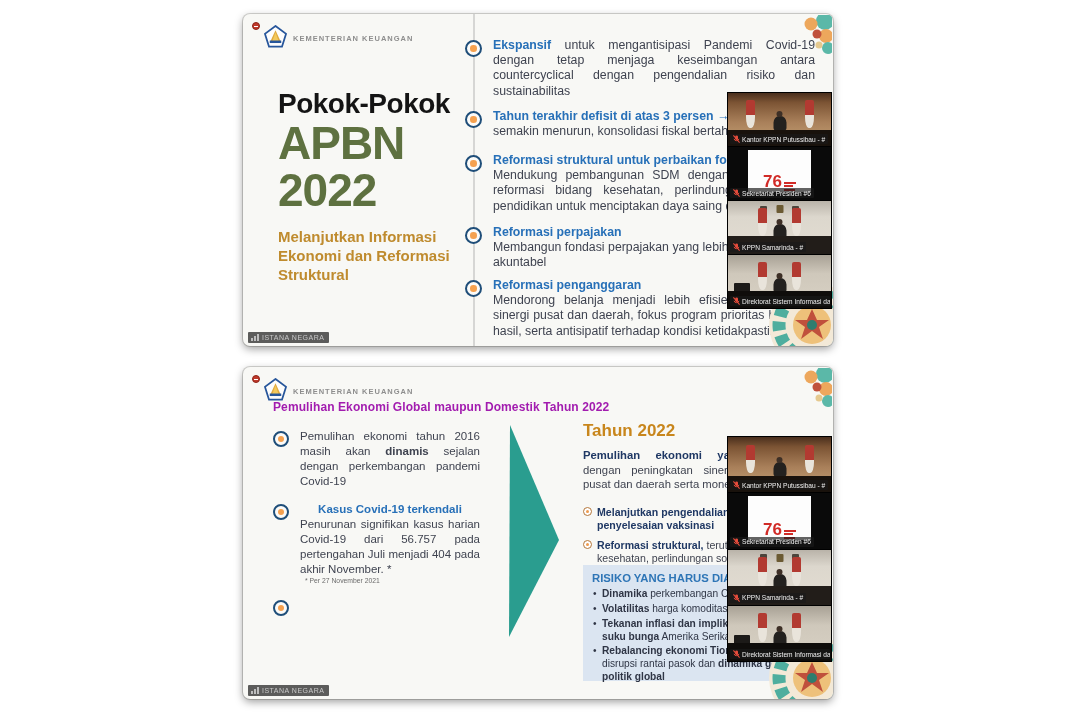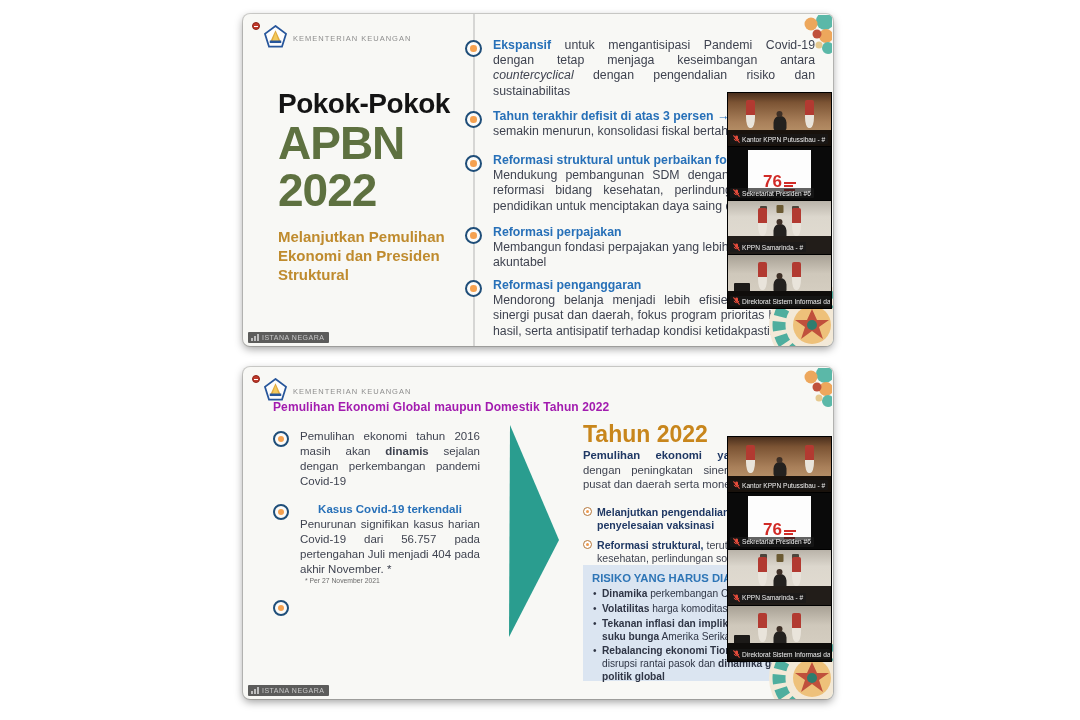--- a/index.html
+++ b/index.html
@@ -10,21 +10,21 @@
   .slide { position:absolute; left:243px; width:590px; height:332px; background:#f8f8f5;
            border-radius:7px; box-shadow:0 3px 9px rgba(0,0,0,.38), 0 0 0 1px #d8d8d5; overflow:hidden; }
   .slide1 { top:14px; }
   .slide2 { top:367px; }
 
   
   .hdr-logo { position:absolute; left:21px; top:11px; }
   .red-dot { position:absolute; left:9px; top:8px; width:8px; height:8px; border-radius:50%; background:#c0392b;
              border:1px solid #8e2418; }
   .red-dot::after { content:""; position:absolute; left:1px; top:2.5px; width:4px; height:1.5px; background:#fff; }
-  .ministry { position:absolute; left:50px; top:20px; font-size:7.5px; letter-spacing:1px; color:#8e8e8e; font-weight:normal; }
+  .ministry { position:absolute; left:50px; top:20px; font-size:7.5px; letter-spacing:1px; color:#8e8e8e; font-weight:bold; }
 
   
   .corner-flower { position:absolute; top:1px; right:1px; }
   .mandala { position:absolute; right:-24px; bottom:-28px; }
 
   
   .wm-badge { position:absolute; left:5px; bottom:3px; display:inline-flex; align-items:center; gap:3px;
               background:rgba(70,70,70,.88); color:#c9c9c9; font-size:7px; letter-spacing:.5px;
               padding:2px 5px 2px 3px; border-radius:1px; }
   .sig { display:inline-flex; align-items:flex-end; gap:1px; height:7px; }
@@ -39,21 +39,21 @@
 
   .s1-divider { position:absolute; left:230px; top:0; bottom:0; width:1.5px; background:#d6d6d4; }
 
   .bullet-icon { position:absolute; left:222px; width:17px; height:17px; border:2.6px solid #1f4e79;
                  border-radius:50%; background:#fbfbf9; }
   .bullet-icon::after { content:""; position:absolute; left:3px; top:3px; width:6.5px; height:6.5px;
                         border-radius:50%; background:#f5a14f; }
   .s1-b { position:absolute; left:250px; width:322px; font-size:12.3px; line-height:1.24; color:#3f4350;
           text-align:justify; }
   .lead-blue { color:#2770b8; font-weight:bold; }
-  .it { font-style:italic; }
+  .it { }
   .s1-b .bhead { display:block; white-space:nowrap; overflow:hidden; text-align:left; }
 
   
   .vpanel { position:absolute; left:485px; width:103px; background:#000; display:flex; flex-direction:column;
             gap:1px; box-shadow:0 0 0 1px #000; }
   .vp1 { top:79px; height:215px; }
   .vp2 { top:70px; height:224px; }
   .vthumb { position:relative; flex:1; overflow:hidden; background:#111; }
   .vlabel { position:absolute; left:2px; bottom:2px; max-width:97%; display:inline-flex; align-items:center; gap:2px;
             background:rgba(25,25,25,.68); color:#efefef; font-size:6.6px; padding:1px 3px; border-radius:1px;
@@ -99,21 +99,21 @@
   .s2-icon::after { content:""; position:absolute; left:2.8px; top:2.8px; width:6px; height:6px; border-radius:50%;
                     background:#f5a14f; }
   .s2-b { position:absolute; left:57px; width:180px; font-size:11.5px; line-height:1.3; color:#3f4350;
           text-align:justify; }
   .s2-b .bhead { display:block; color:#2770b8; font-weight:bold; text-align:center; }
   .s2-note { position:absolute; left:62px; font-size:6.8px; color:#6b6b6b; }
   .bd { font-weight:bold; }
 
   .s2-arrow { position:absolute; left:260px; top:56px; }
 
-  .s2-year { position:absolute; left:340px; top:54px; font-size:23px; font-weight:bold; color:#c8861c; }
+  .s2-year { position:absolute; left:340px; top:54px; font-size:17px; font-weight:bold; color:#c8861c; }
   .s2-para { position:absolute; left:340px; top:81px; width:222px; font-size:11.3px; line-height:1.3;
              color:#3f4350; text-align:justify; }
   .navy { color:#1f3864; font-weight:bold; }
   .sb { position:absolute; left:340px; width:228px; font-size:10.6px; line-height:1.25; color:#3f4350; }
   .sb-icon { position:absolute; left:-14px; top:1px; width:9px; height:9px; border:1.8px solid #b5773a;
              border-radius:50%; background:#fff; }
   .sb-icon::after { content:""; position:absolute; left:1.6px; top:1.6px; width:3.6px; height:3.6px;
                     border-radius:50%; background:#ef9b4e; }
   .sb1 { top:139px; padding-left:0; } .sb2 { top:172px; }
   .sb-wrap { margin-left:14px; position:relative; }
@@ -150,21 +150,21 @@
           <circle cx="29" cy="19" r="4.5" fill="#c0503c"></circle>
         <circle cx="40" cy="33" r="6" fill="#5bb8a8"></circle>
           <circle cx="31" cy="30" r="3.5" fill="#e5c98f"></circle>
       </svg>
     </span>
 
     <div class="s1-title">
       <div class="s1-t1">Pokok-Pokok</div>
       <div class="s1-t2">APBN</div>
       <div class="s1-t3">2022</div>
-      <div class="s1-sub">Melanjutkan Pemulihan Ekonomi dan Presiden Struktural</div>
+      <div class="s1-sub">Melanjutkan Informasi Ekonomi dan Reformasi Struktural</div>
     </div>
 
     <div class="s1-divider"></div>
 
     <span class="bullet-icon" style="top:26px"></span>
     <div class="s1-b" style="top:24px"><span class="lead-blue">Ekspansif</span><span> untuk mengantisipasi Pandemi Covid-19 dengan tetap menjaga keseimbangan antara </span><span class="it">countercyclical</span><span> dengan pengendalian risiko dan sustainabilitas</span></div>
 
     <span class="bullet-icon" style="top:97px"></span>
     <div class="s1-b" style="top:95px">
       <span class="bhead lead-blue">Tahun terakhir defisit di atas 3 persen → defisit</span>

